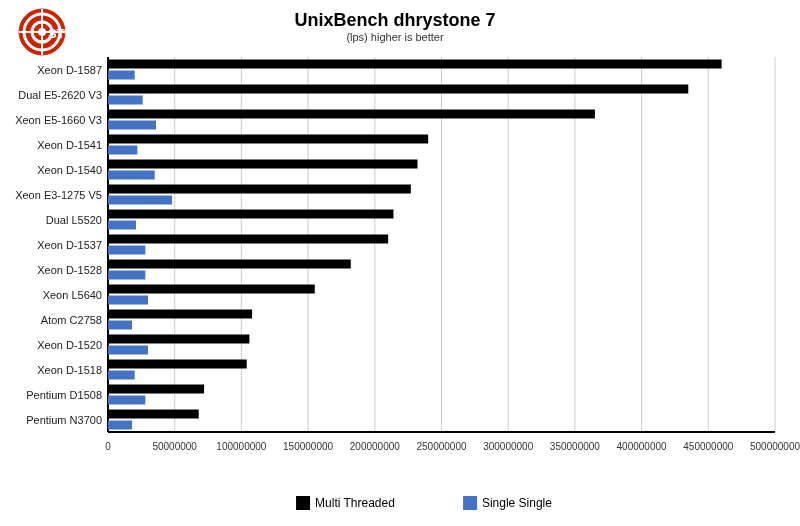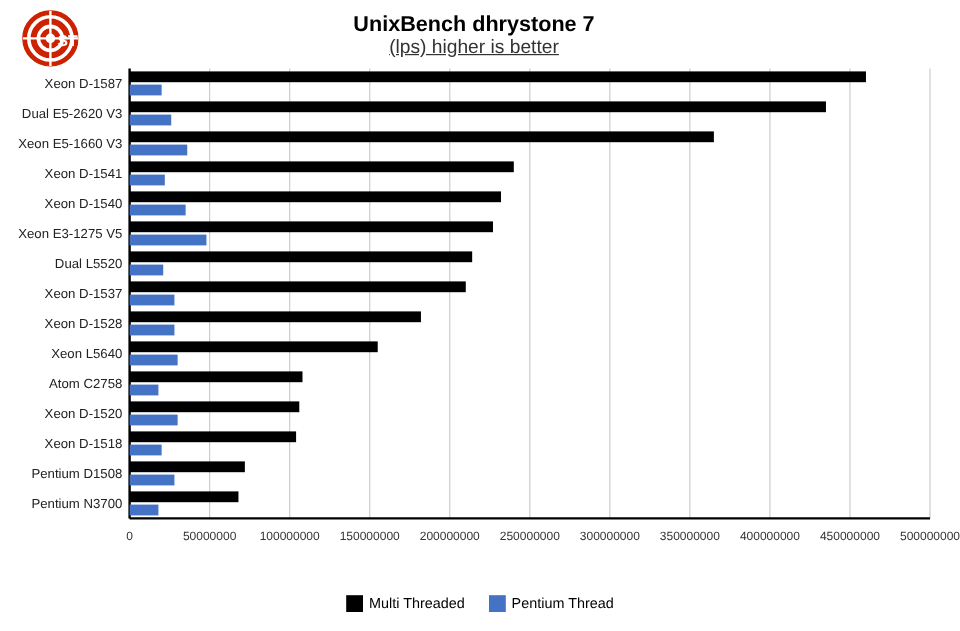--- a/index.html
+++ b/index.html
@@ -20,23 +20,22 @@
     .header {
       text-align: center;
       margin-bottom: 4px;
     }
     .header h1 {
       font-size: 18px;
       font-weight: bold;
       color: #000;
     }
     .header p {
-      font-size: 16px;
+      font-size: 11px;
       color: #333;
-      text-decoration: underline;
     }
     .logo {
       position: absolute;
       top: 8px;
       left: 18px;
       width: 48px;
       height: 48px;
     }
     .legend {
       position: absolute;
@@ -45,20 +44,21 @@
       transform: translateX(-50%);
       display: flex;
       align-items: center;
       gap: 20px;
       font-size: 12px;
     }
     .legend-item {
       display: flex;
       align-items: center;
       gap: 5px;
+      margin-left: 48px;
     }
     .legend-box {
       width: 14px;
       height: 14px;
     }
   </style>
 </head>
 <body>
 
 <div class="chart-container">
@@ -152,16 +152,16 @@
       <rect x="108" y="368.5" width="24.011999999999997" height="9" fill="#4472c4"></rect>
     </svg>
 
   <div class="legend">
     <div class="legend-item">
       <div class="legend-box" style="background:#000;"></div>
       <span>Multi Threaded</span>
     </div>
     <div class="legend-item">
       <div class="legend-box" style="background:#4472c4;"></div>
-      <span>Pentium Thread</span>
+      <span>Single Single</span>
     </div>
   </div>
 </div>
 
 </body></html>

